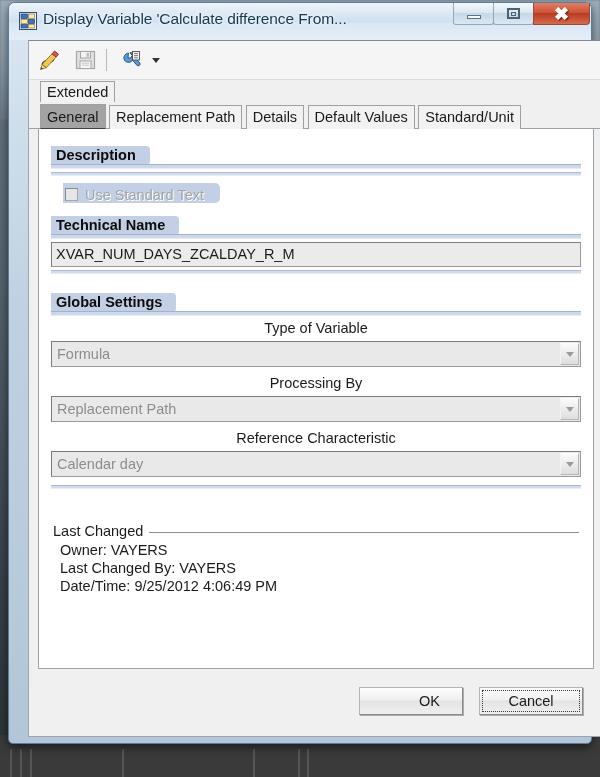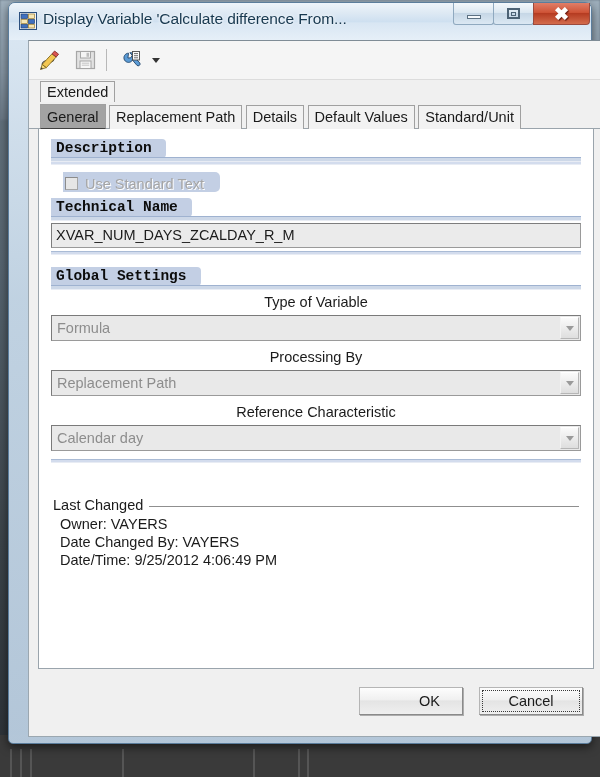--- a/index.html
+++ b/index.html
@@ -244,22 +244,21 @@
     border: 1px solid #9aa4ac;
     border-top: none;
     margin: 0 9px;
     box-sizing: border-box;
     overflow: hidden;
   }
 
   
   .sec-wrap {
     position: relative;
-    margin: 0 12px;
-    font-family: Liberation Mono, monospace;
+    margin: 7px 12px;
   }
   .sec-label {
     display: inline-block;
     font-size: 14.5px;
     font-weight: bold;
     color: #0c0c0c;
     background: #c3cfe4;
     padding: 1px 14px 1px 5px;
     border-radius: 0 4px 4px 0;
     line-height: 17px;
@@ -589,21 +588,21 @@
           </div>
         </div>
         <div class="underrule" style="margin-top:8px"></div>
 
         <div style="height:34px"></div>
         <div class="grp-sep">
           <span class="grp-sep-label">Last Changed</span>
           <div class="grp-sep-line"></div>
         </div>
         <div class="info-line">Owner: VAYERS</div>
-        <div class="info-line">Date Changed By: VAYERS</div>
+        <div class="info-line">Last Changed By: VAYERS</div>
         <div class="info-line">Date/Time: 9/25/2012 4:06:49 PM</div>
       </div>
 
       <div id="footer">
         <div class="dlgbtn" id="btn-ok">OK</div>
         <div class="dlgbtn" id="btn-cancel">
           <span>Cancel</span>
           <span class="focusring"></span>
         </div>
         <svg id="grip" viewBox="0 0 16 16">

